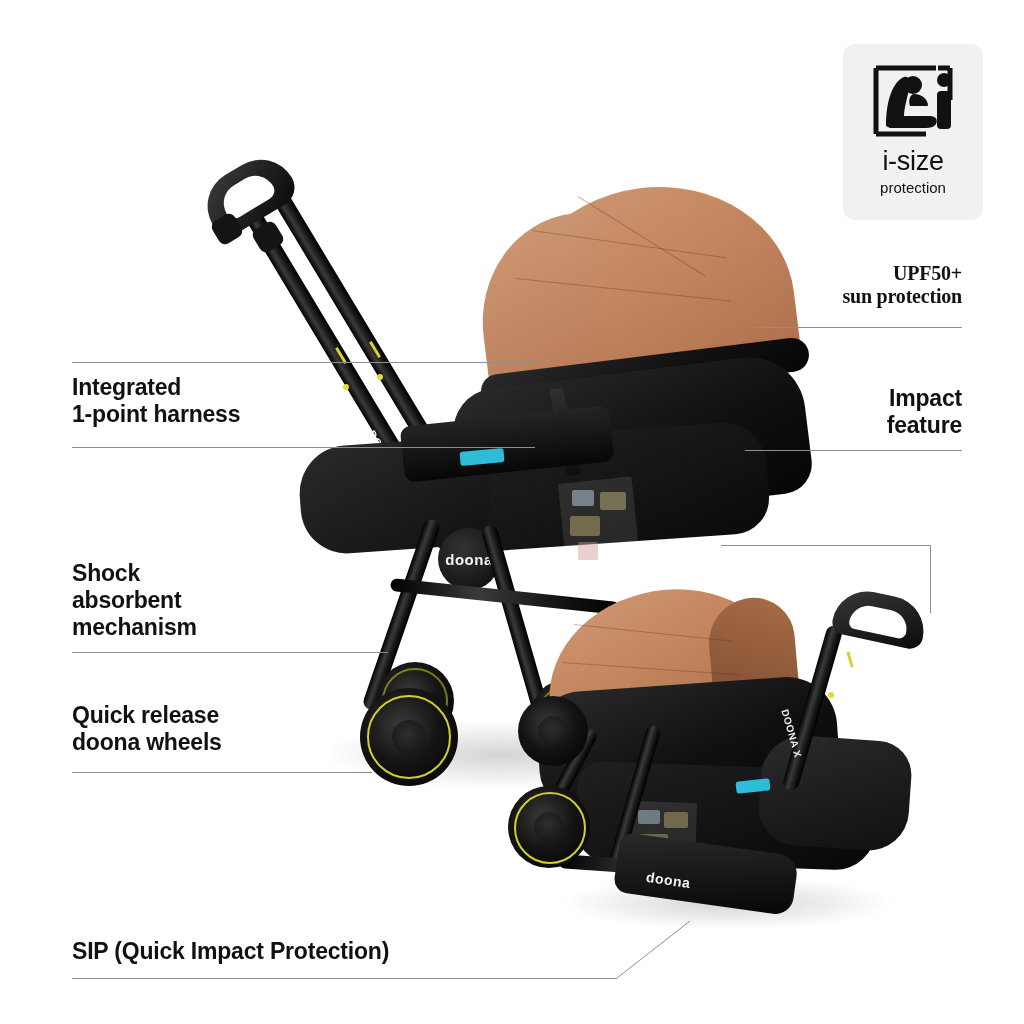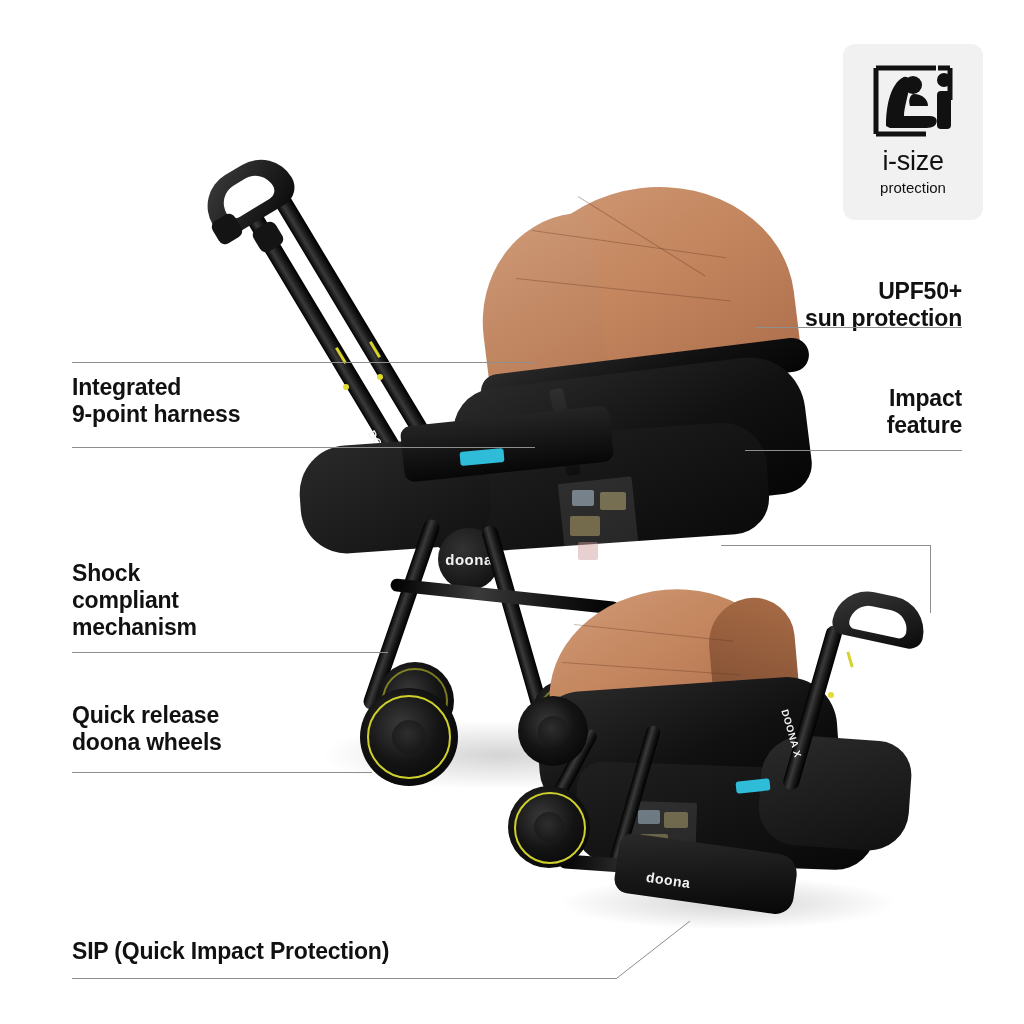--- a/index.html
+++ b/index.html
@@ -245,33 +245,33 @@
         <rect x="73" y="33" width="14" height="38" rx="4" fill="#111"></rect>
       </svg>
     </div>
     <div class="badge-title" style="font-size:27px;margin-top:4px;">i-size</div>
     <div class="badge-sub" style="font-size:15px;margin-top:2px;">protection</div>
   </div>
 
   <div class="leader h" style="left:72px;top:362px;width:463px;"></div>
 
   <div class="label left" style="left:72px;top:374px;width:280px;font-size:23px;">Integrated
-9-point harness</div>
+1-point harness</div>
   <div class="leader h" style="left:72px;top:447px;width:463px;"></div>
 
   <div class="label left" style="left:72px;top:560px;width:260px;font-size:23px;">Shock
-compliant
+absorbent
 mechanism</div>
   <div class="leader h" style="left:72px;top:652px;width:316px;"></div>
 
   <div class="label left" style="left:72px;top:702px;width:270px;font-size:23px;">Quick release
 doona wheels</div>
   <div class="leader h" style="left:72px;top:772px;width:300px;"></div>
 
-  <div class="label right" style="right:62px;top:278px;width:300px;font-size:23px;">UPF50+
+  <div class="label right" style="right:62px;top:262px;width:300px;font-size:20px;font-family:Liberation Serif, serif;">UPF50+
 sun protection</div>
   <div class="leader h" style="left:755px;top:327px;width:207px;"></div>
 
   <div class="label right" style="right:62px;top:385px;width:260px;font-size:23px;">Impact
 feature</div>
   <div class="leader h" style="left:745px;top:450px;width:217px;"></div>
 
   <div class="leader h" style="left:721px;top:545px;width:210px;"></div>
   <div class="leader v" style="left:930px;top:545px;height:68px;"></div>
 

